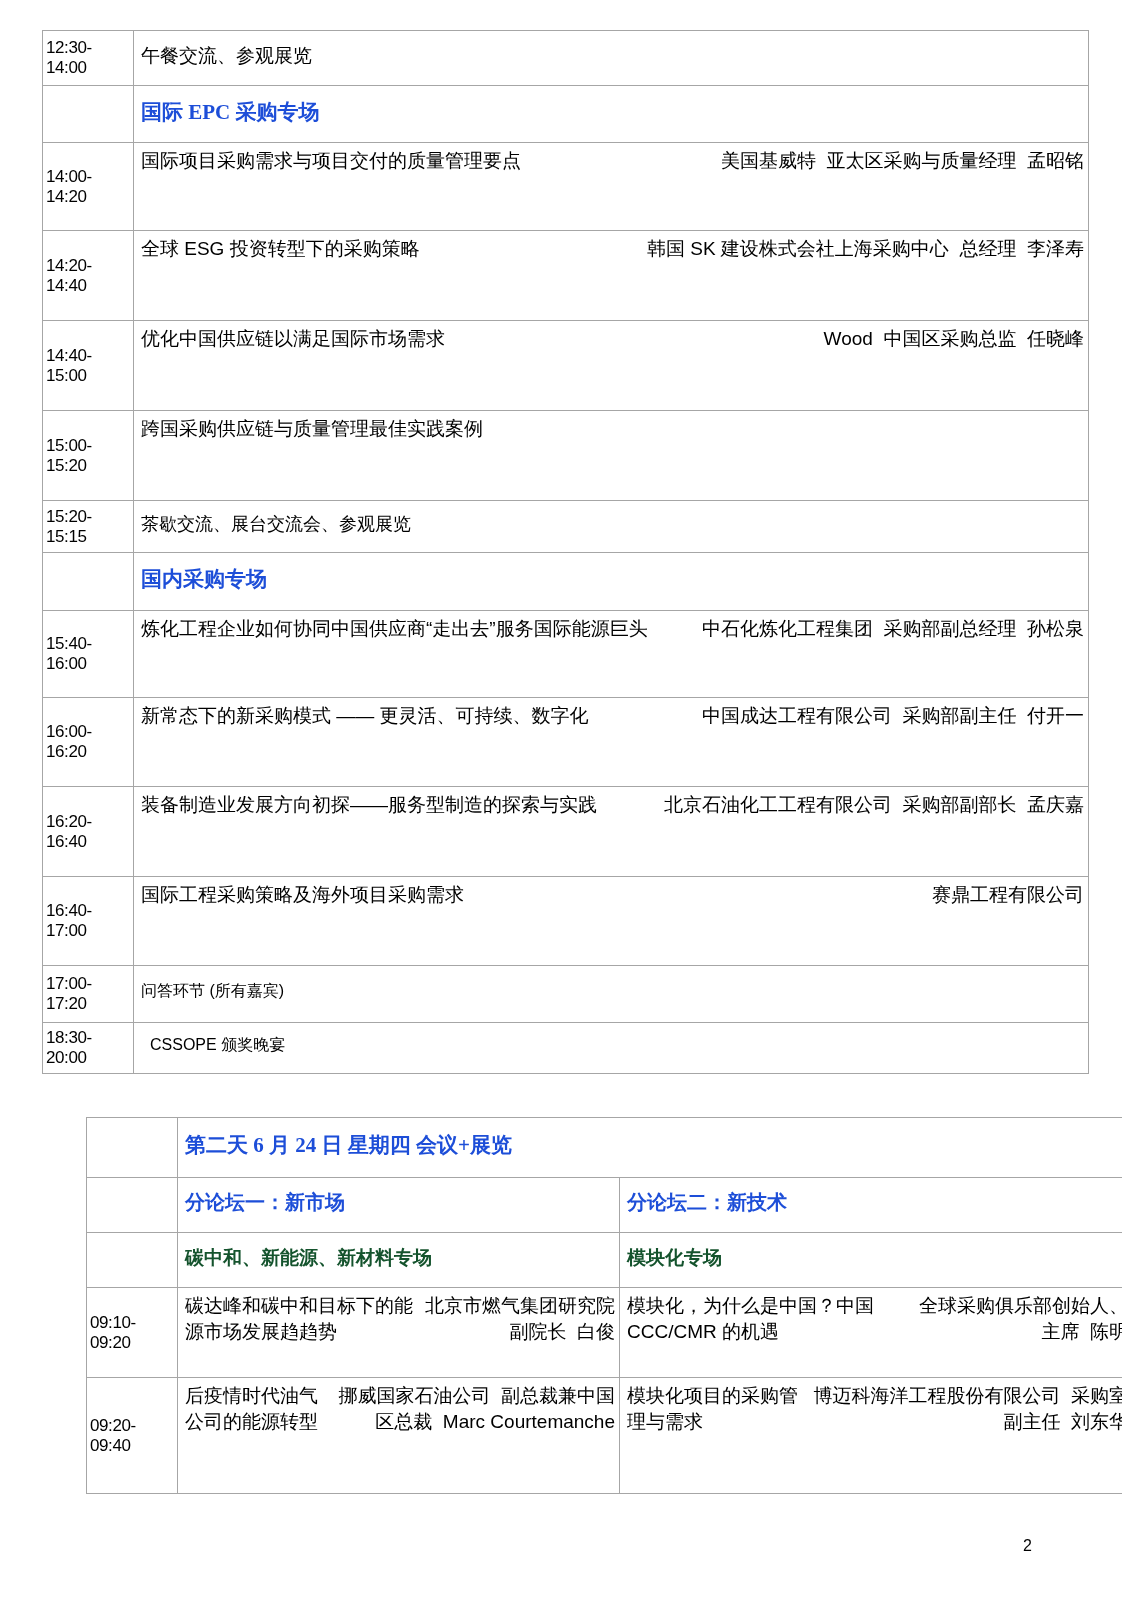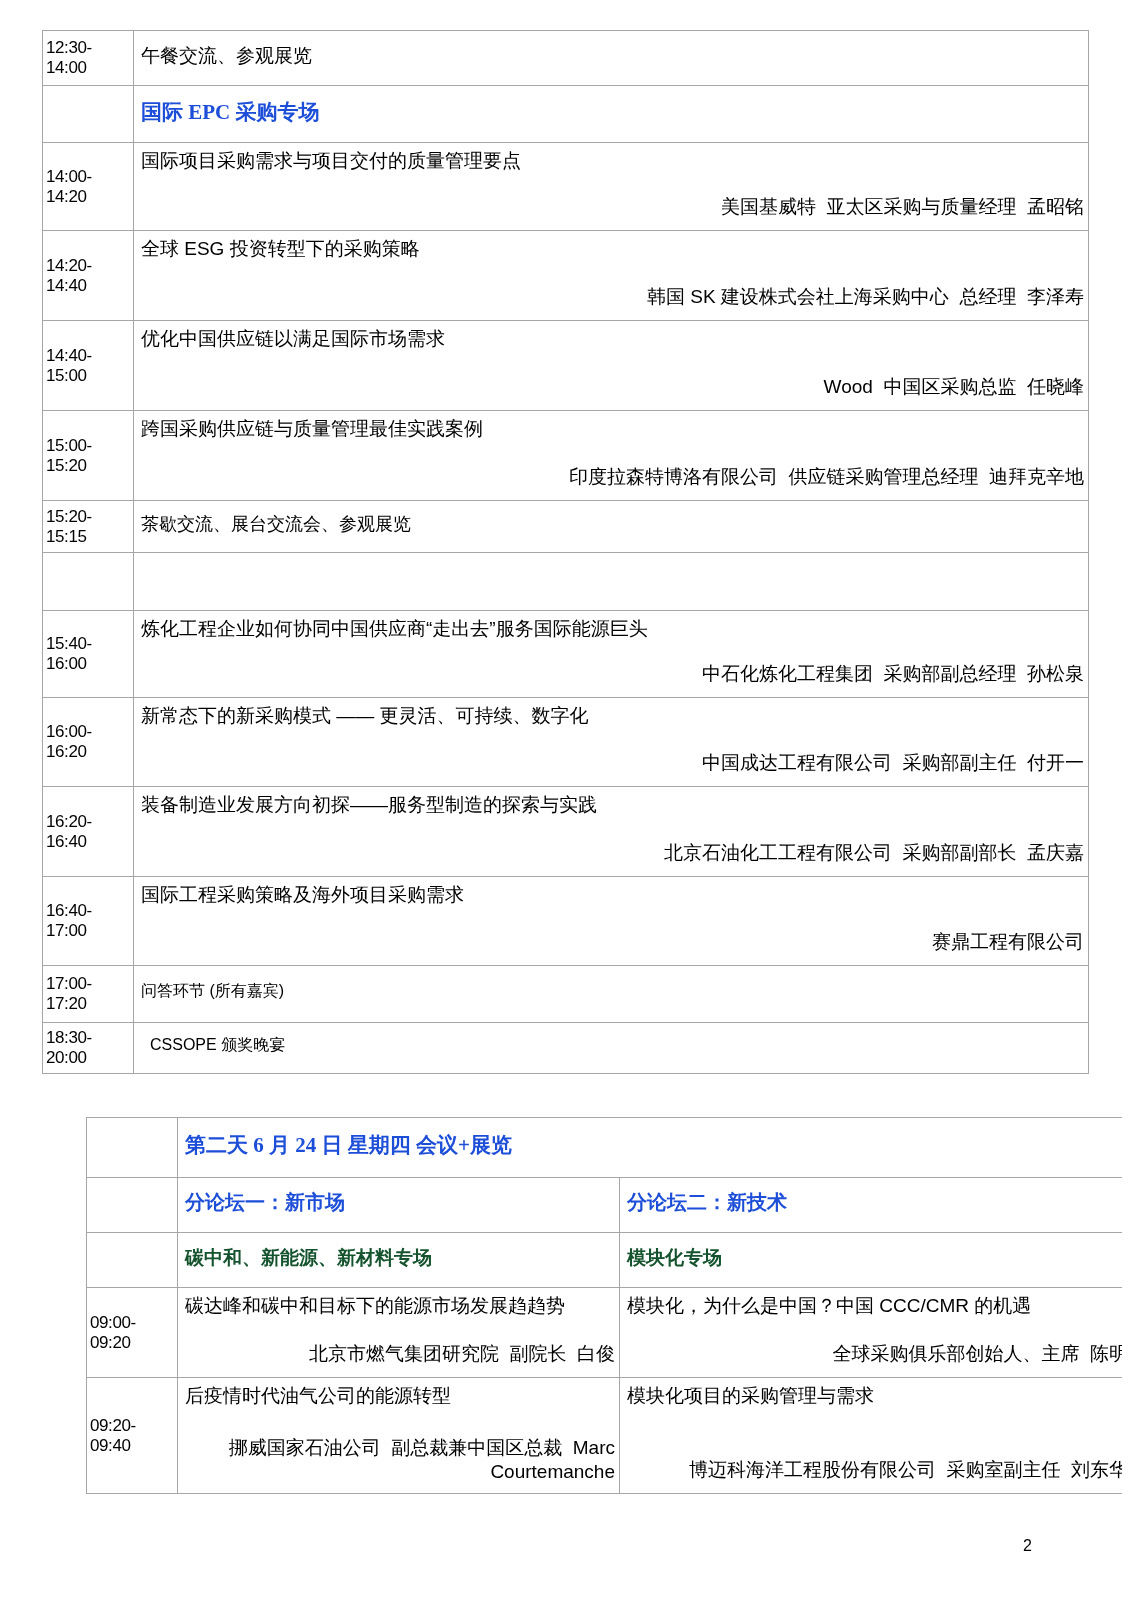--- a/index.html
+++ b/index.html
@@ -6,21 +6,21 @@
   .page{position:relative;width:1122px;height:1600px;background:#ffffff;
         font-family:"Liberation Sans",sans-serif;color:#000;overflow:hidden;}
   .tbl{position:absolute;left:42px;width:1047px;border:1px solid #a6a6a6;box-sizing:border-box;background:#fff;}
   .tbl1{top:30px;}
   .tbl2{top:1117px;margin-left:44px;}
   .row{display:flex;border-bottom:1px solid #a6a6a6;box-sizing:border-box;align-items:stretch;}
   .row:last-child{border-bottom:none;}
   .time-cell{flex:0 0 91px;width:91px;border-right:1px solid #a6a6a6;box-sizing:border-box;
              display:flex;align-items:center;font-size:17px;padding:0 1px 0 3px;letter-spacing:-0.4px;}
   .content-cell{flex:1;box-sizing:border-box;padding:5px 4px 10px 7px;font-size:19px;min-width:0;}
-  .session-cell{display:flex;flex-direction:column;justify-content:space-between;}
+  .session-cell{display:flex;justify-content:space-between;}
   .title-line{text-align:left;white-space:pre-wrap;}
   .speaker-line{text-align:right;white-space:pre-wrap;}
   .simple-cell{display:flex;align-items:center;font-size:16px;white-space:pre-wrap;}
   .simple-cell.sm{font-size:18px;}
   .simple-cell.lg{font-size:19px;}
   .simple-cell.indent{padding-left:16px;}
   .blue-hdr{color:#1d4ed8;font-weight:bold;font-family:"Liberation Serif",serif;}
   .hdr-cell{display:flex;align-items:center;font-size:21px;}
   .track-cell{display:flex;align-items:center;font-size:20px;}
   .red-hdr{color:#14532d;font-weight:bold;font-family:"Liberation Serif",serif;
@@ -69,31 +69,31 @@
       <div class="content-cell session-cell">
         <div class="title-line">优化中国供应链以满足国际市场需求</div>
         <div class="speaker-line">Wood  中国区采购总监  任晓峰</div>
       </div>
     </div>
 
     <div class="row h90">
       <div class="time-cell">15:00-15:20</div>
       <div class="content-cell session-cell">
         <div class="title-line">跨国采购供应链与质量管理最佳实践案例</div>
-        <div class="speaker-line">印度拉森特博洛有限公司  供应链采购管理总经理  迪拜克辛地</div>
       </div>
     </div>
 
     <div class="row h52">
       <div class="time-cell">15:20-15:15</div>
       <div class="content-cell simple-cell sm">茶歇交流、展台交流会、参观展览</div>
     </div>
 
     <div class="row h58">
       <div class="time-cell"></div>
+      <div class="content-cell hdr-cell blue-hdr">国内采购专场</div>
     </div>
 
     <div class="row h87">
       <div class="time-cell">15:40-16:00</div>
       <div class="content-cell session-cell">
         <div class="title-line">炼化工程企业如何协同中国供应商“走出去”服务国际能源巨头</div>
         <div class="speaker-line">中石化炼化工程集团  采购部副总经理  孙松泉</div>
       </div>
     </div>
 
@@ -146,21 +146,21 @@
       <div class="content-cell col2 track-cell blue-hdr">分论坛二：新技术</div>
     </div>
 
     <div class="row h55">
       <div class="time-cell"></div>
       <div class="content-cell col1 red-hdr">碳中和、新能源、新材料专场</div>
       <div class="content-cell col2 red-hdr">模块化专场</div>
     </div>
 
     <div class="row h90">
-      <div class="time-cell">09:00-09:20</div>
+      <div class="time-cell">09:10-09:20</div>
       <div class="content-cell col1 session-cell">
         <div class="title-line">碳达峰和碳中和目标下的能源市场发展趋趋势</div>
         <div class="speaker-line">北京市燃气集团研究院  副院长  白俊</div>
       </div>
       <div class="content-cell col2 session-cell">
         <div class="title-line">模块化，为什么是中国？中国 CCC/CMR 的机遇</div>
         <div class="speaker-line">全球采购俱乐部创始人、主席  陈明</div>
       </div>
     </div>
 

